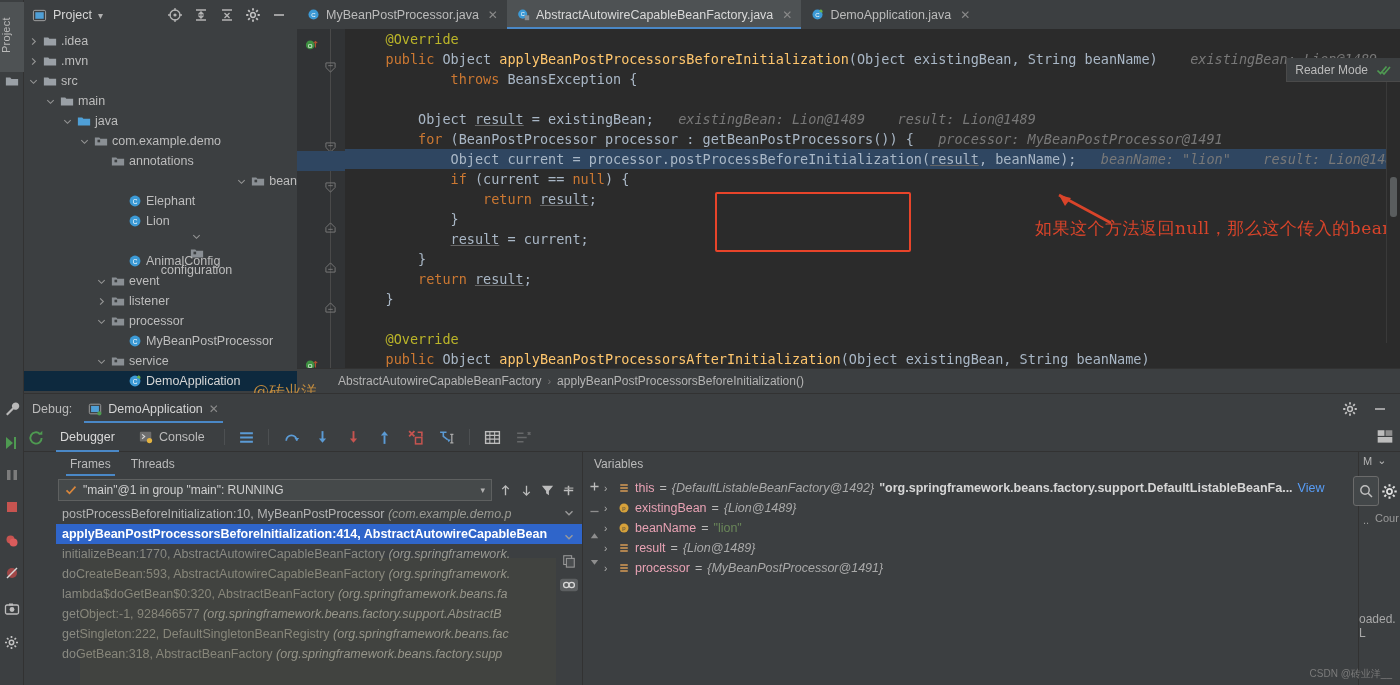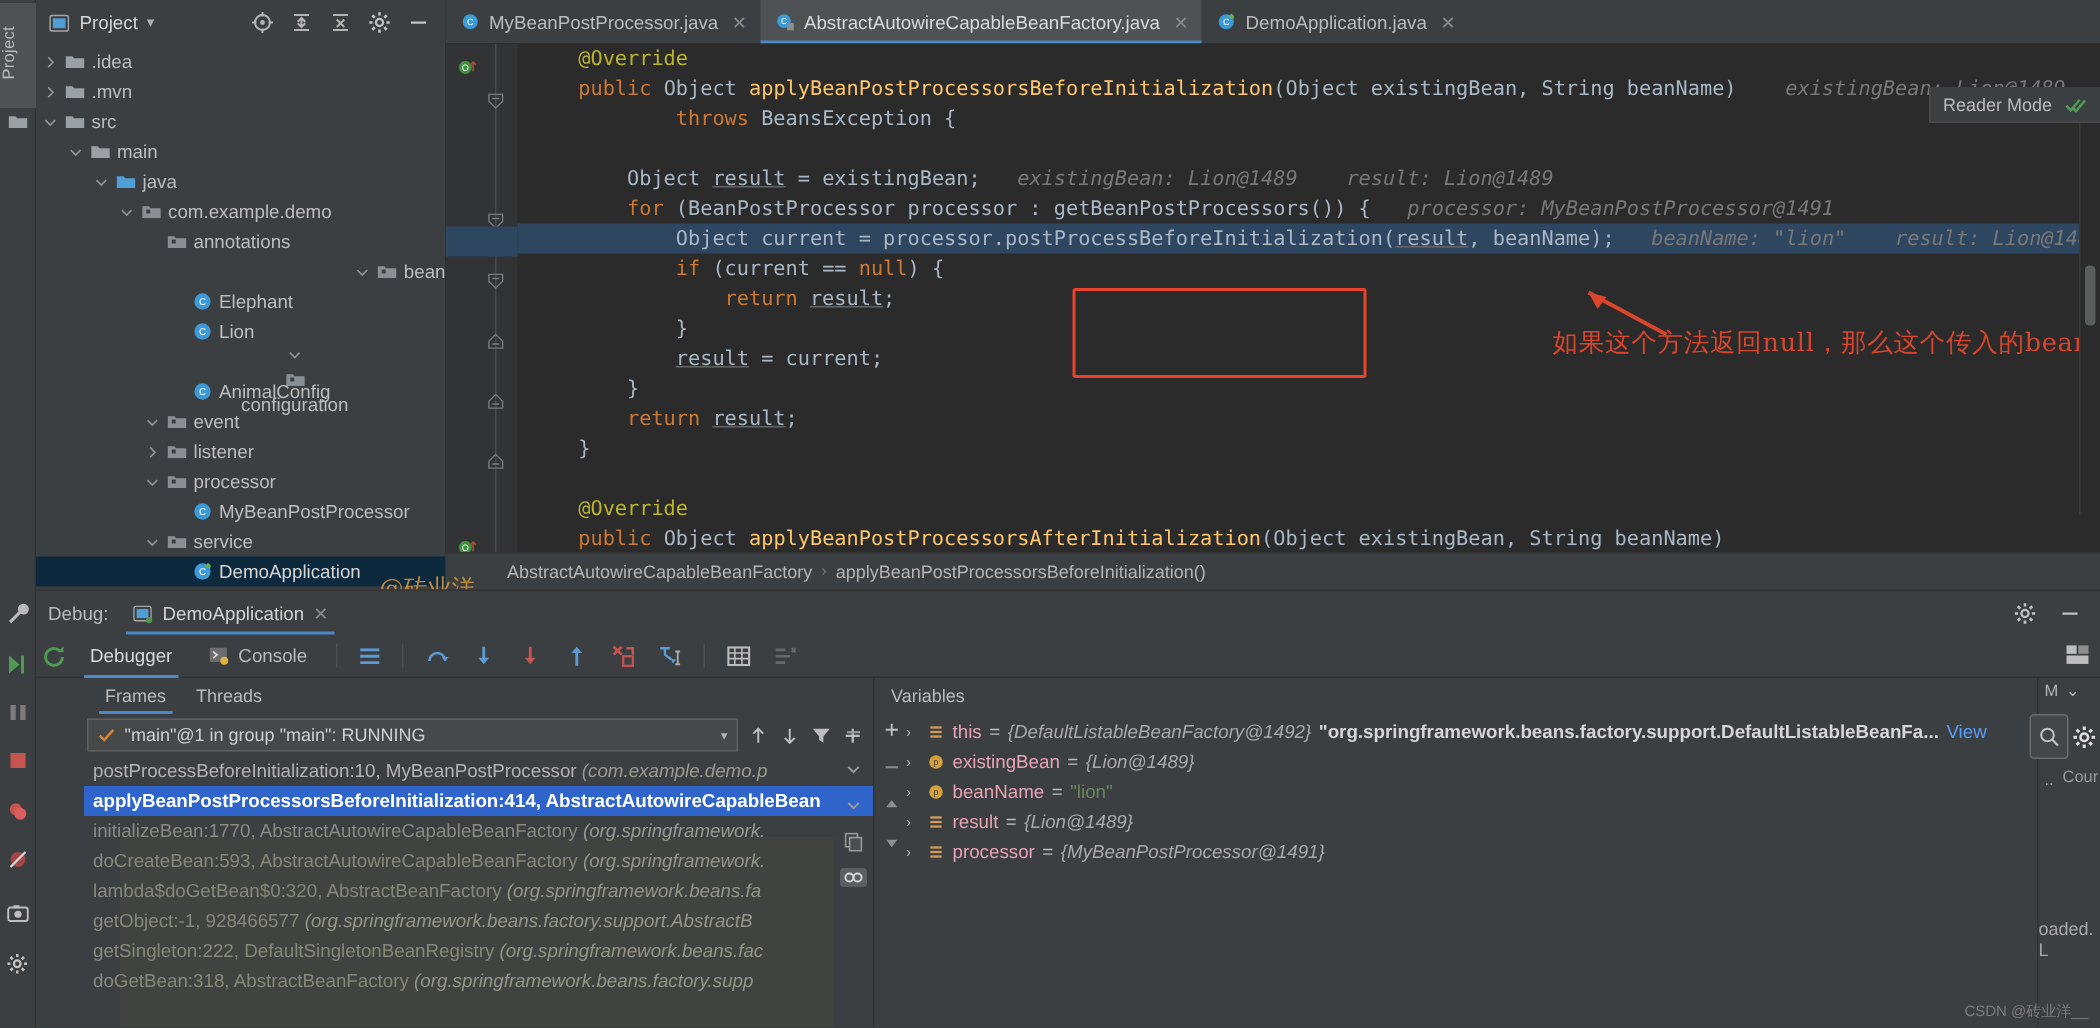--- a/index.html
+++ b/index.html
@@ -3,21 +3,21 @@
 <meta charset="utf-8">
 <style>
   * { box-sizing: border-box; margin: 0; padding: 0; }
   html, body {
     width: 1400px; height: 685px;
     background: #3c3f41;
     font-family: "Liberation Sans", sans-serif;
     overflow: hidden;
     color: #bbbbbb;
   }
-  .app { position: relative; width: 1400px; height: 685px; background: #0c4a6e; }
+  .app { position: relative; width: 1400px; height: 685px; background: #7f1d1d; }
 
   
   .vstrip {
     position: absolute; left: 0; top: 0; width: 24px; height: 685px;
     background: #3c3f41; border-right: 1px solid #323232;
   }
   .vtab {
     position: absolute; left: 0; width: 24px;
     writing-mode: vertical-rl; transform: rotate(180deg);
     font-size: 11px; color: #b9b9b9; text-align: center;

